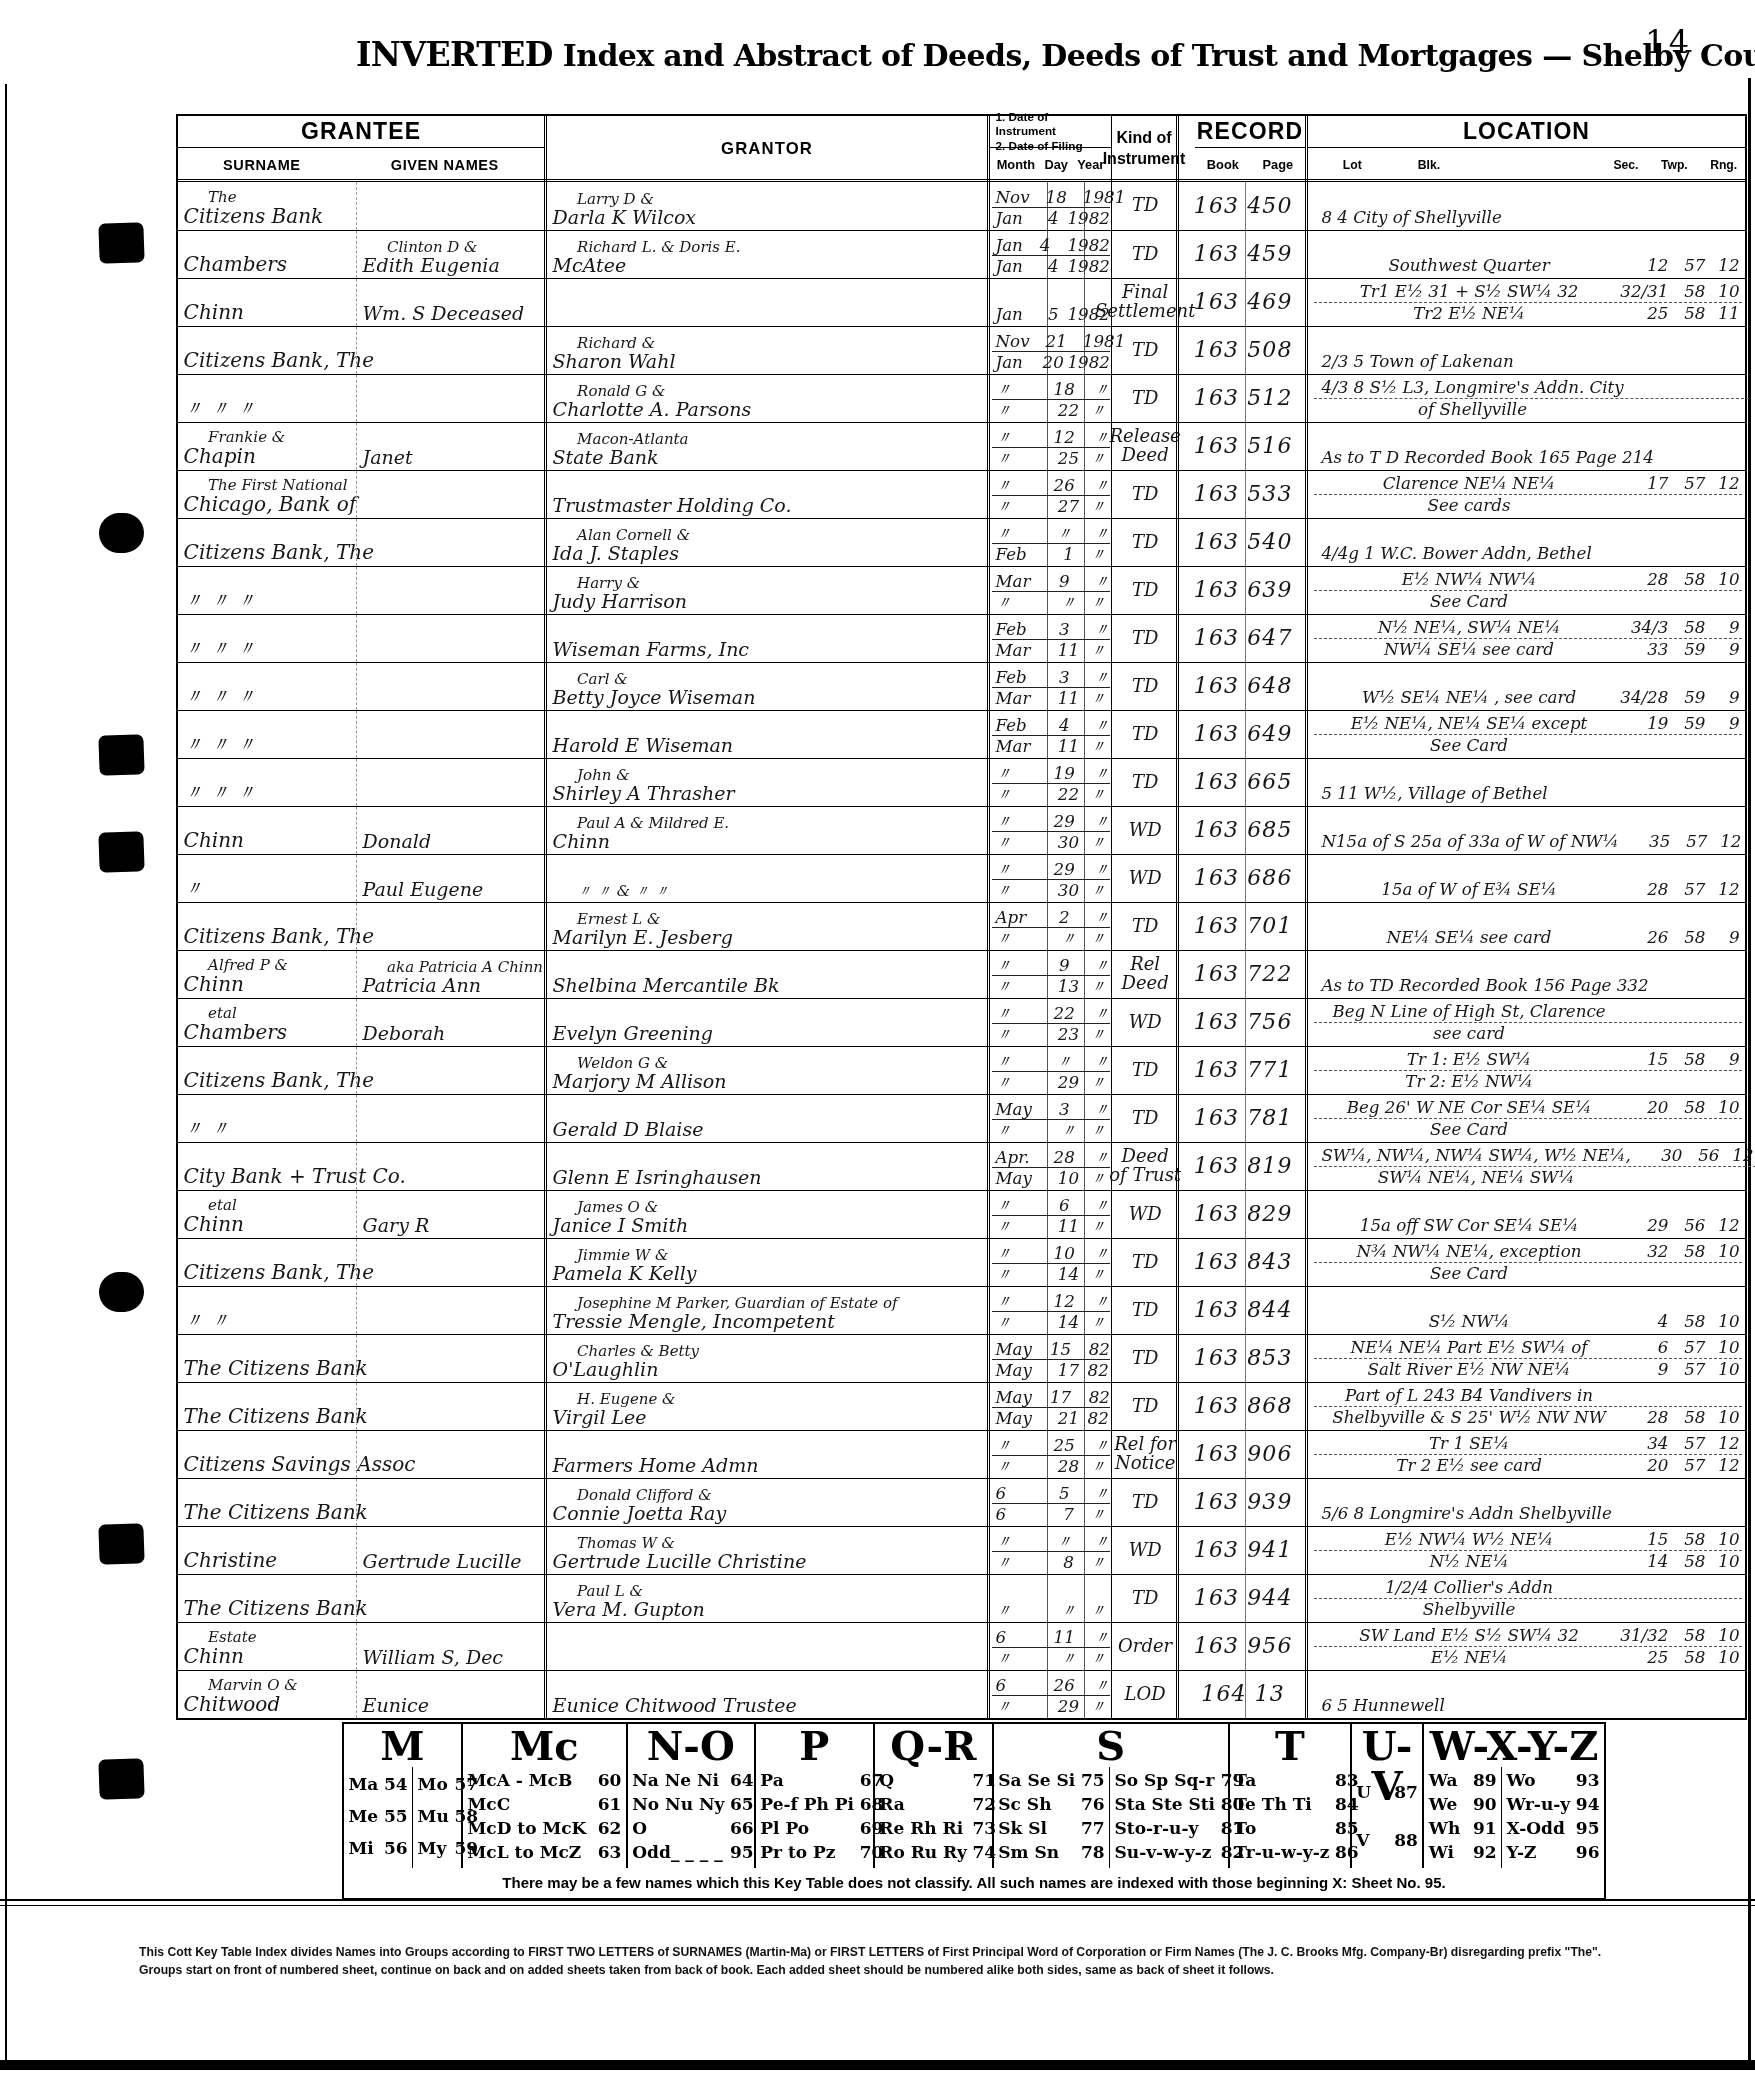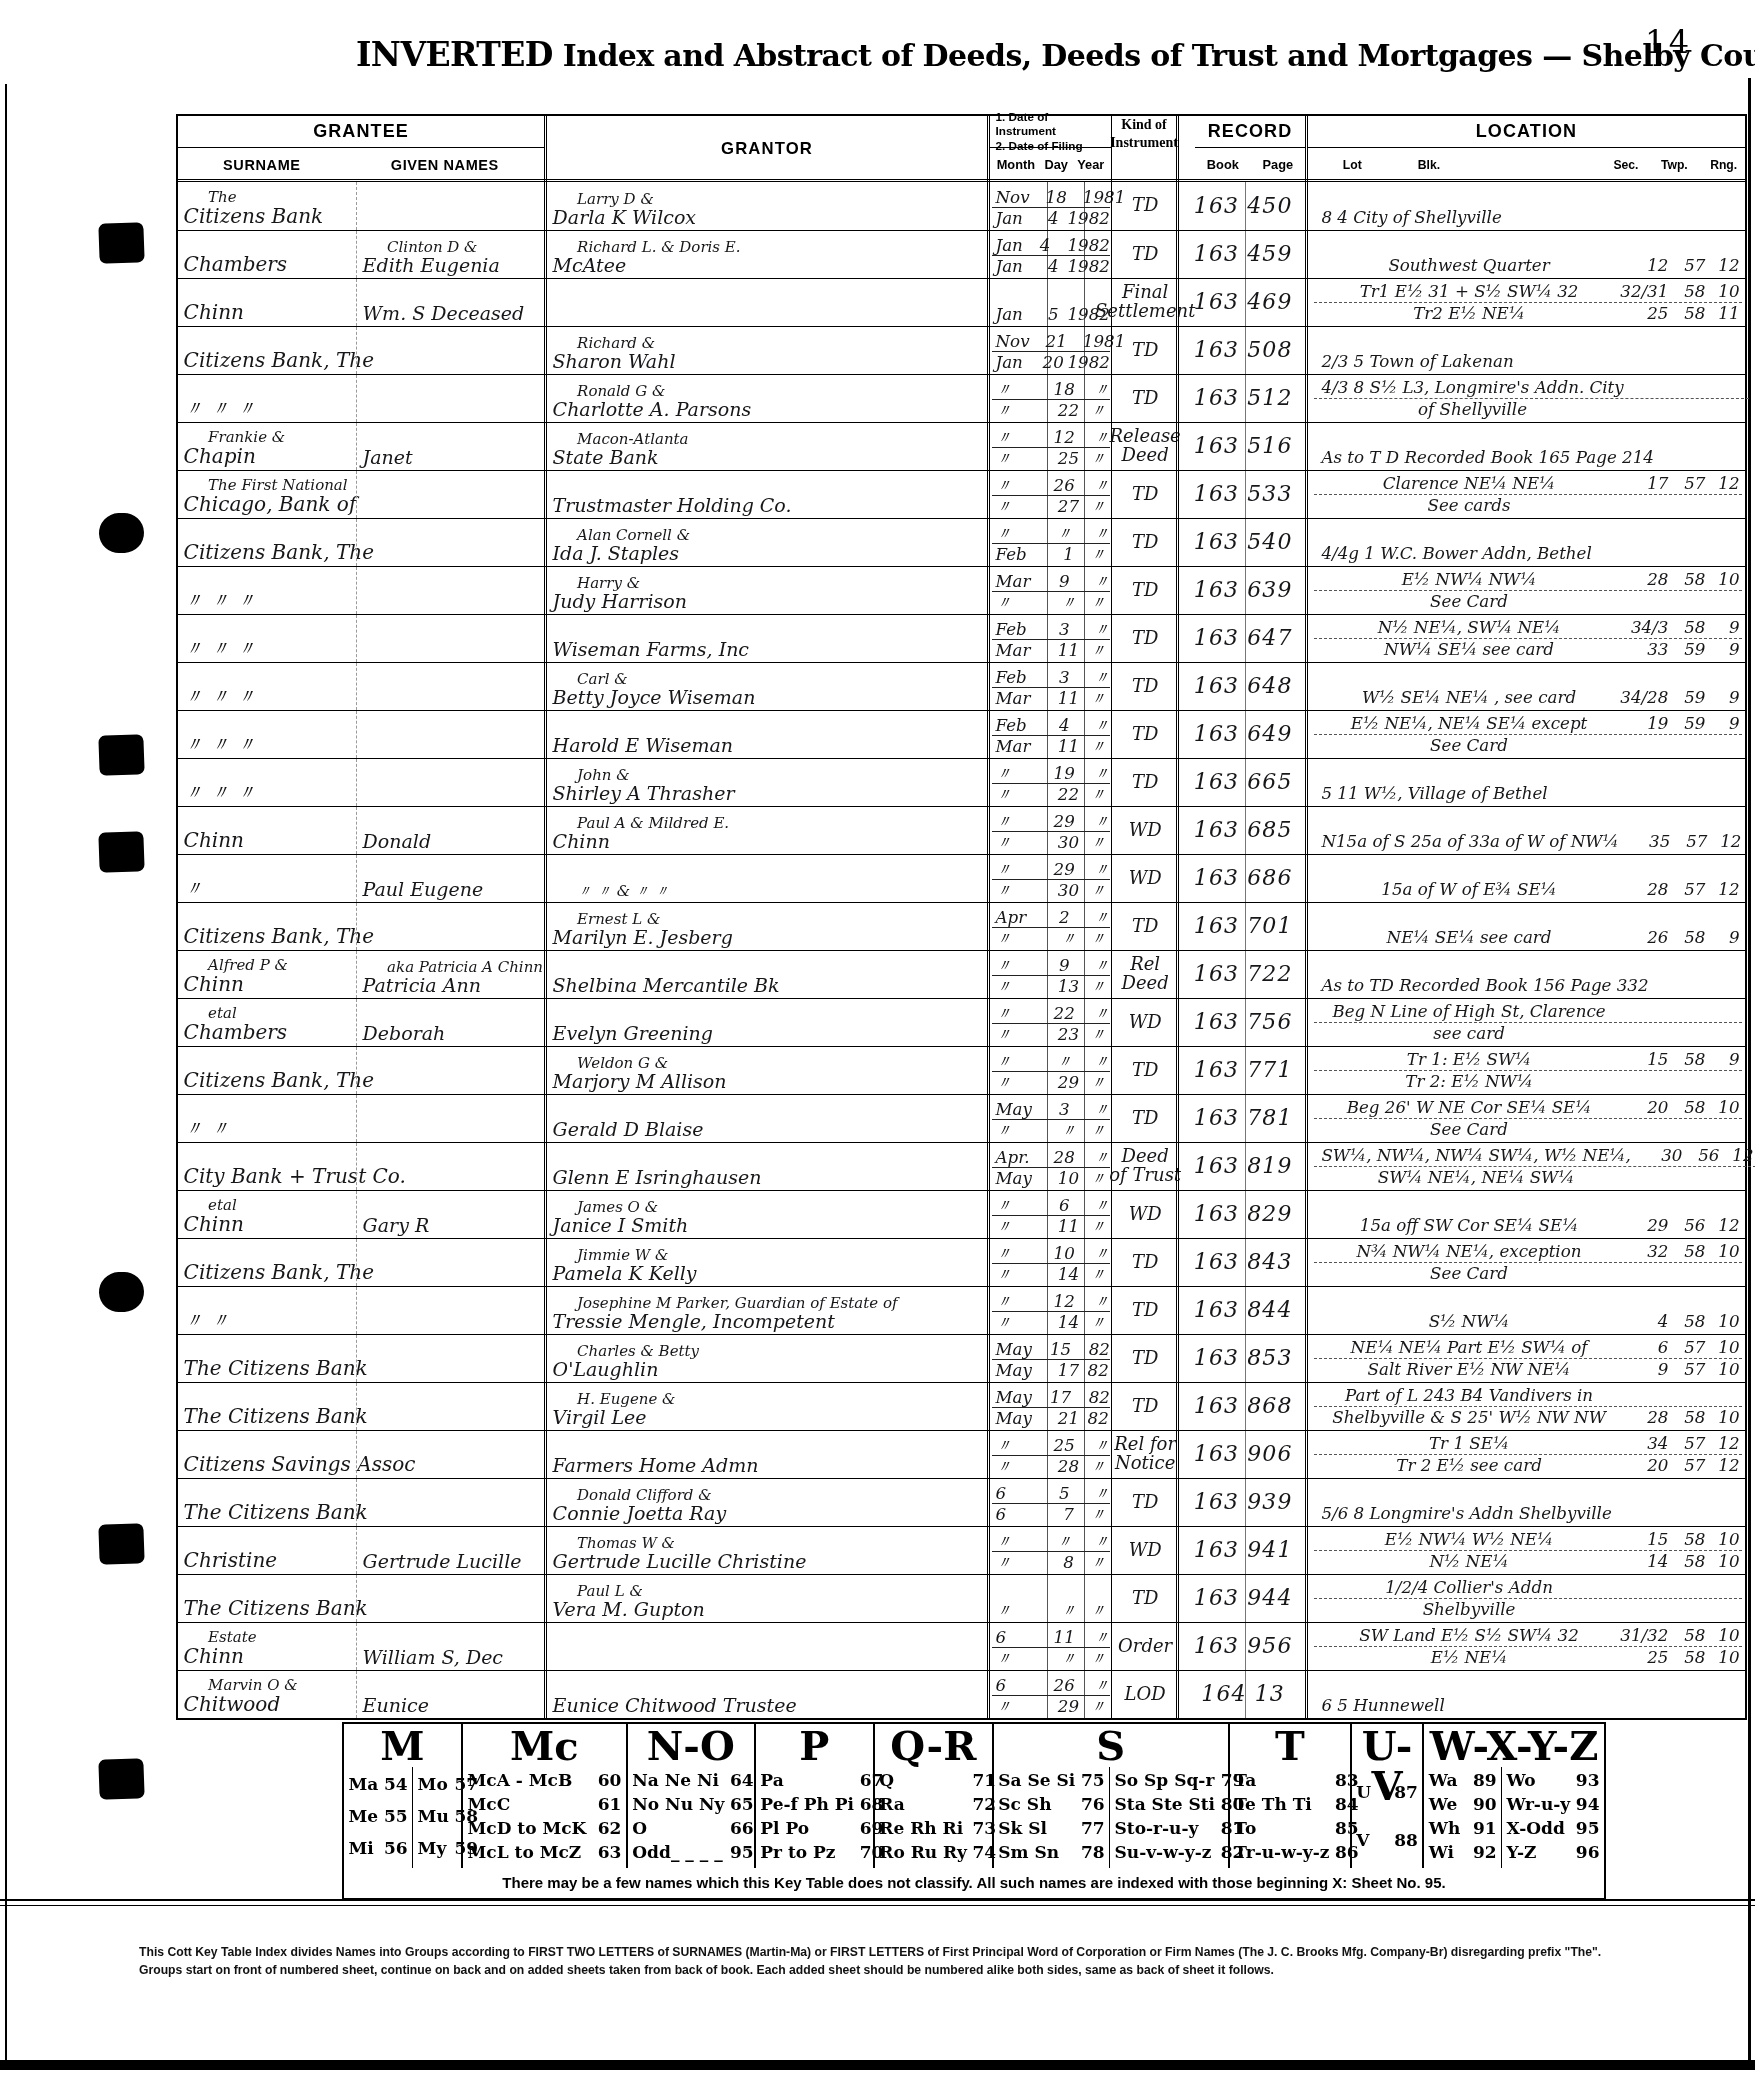--- a/index.html
+++ b/index.html
@@ -14,31 +14,31 @@
   #page-number{position:absolute;left:1645px;top:23.4px;font-family:"DejaVu Serif", serif;
          font-size:32px;font-weight:400;letter-spacing:3.3px;}
   
   .punch{position:absolute;left:99px;width:45px;height:40px;background:#000;border-radius:6.7px;transform:rotate(-2deg);}
   
   #ledger{position:absolute;left:176px;top:114px;width:1571px;border:2.8px solid #000;background:#fff;box-sizing:border-box;}
   .hdr{display:grid;grid-template-columns:178px 188px 443px 124px 65px 129px 1fr;
        border-bottom:3.3px double #000;height:66px;box-sizing:border-box;}
   .hcol{position:relative;box-sizing:border-box;font-weight:700;}
   .hcol .grp{height:31px;display:flex;align-items:center;justify-content:center;
-       font-size:18px;letter-spacing:1.1px;border-bottom:1.7px solid #000;}
+       font-size:23px;letter-spacing:1.1px;border-bottom:1.7px solid #000;}
   .hcol .sub{height:33px;display:flex;align-items:center;box-sizing:border-box;}
   .hc-grantee{grid-column:1 / span 2;}
   .hc-grantee .sub{justify-content:space-around;font-size:14.5px;letter-spacing:0.6px;}
   .hc-grantor{display:flex;align-items:center;justify-content:center;font-size:16.7px;
        letter-spacing:1.1px;border-left:3.3px double #000;}
   .hc-date{border-left:3.3px double #000;}
   .hc-date .grp{flex-direction:column;font-size:11.7px;letter-spacing:0;line-height:1.2;align-items:flex-start;padding-left:5.6px;}
   .hc-date .sub{justify-content:space-between;padding:0 6.7px;font-size:12.8px;}
-  .hc-kind{display:flex;justify-content:center;text-align:center;
-       font-size:14px;line-height:1.3;border-left:1.7px solid #000;font-family:Liberation Serif, serif;}
+  .hc-kind{display:flex;align-items:center;justify-content:center;text-align:center;
+       font-size:16px;line-height:1.3;border-left:1.7px solid #000;}
   .hc-record{border-left:3.3px double #000;padding-left:16px;}
   .hc-record .sub{justify-content:space-around;font-size:12.8px;}
   .hc-loc{border-left:3.3px double #000;}
   .hc-loc .sub{justify-content:space-between;padding:0 7.8px;font-size:12.2px;}
   .hc-loc .lotblk span{margin-right:25.6px;margin-left:27px;}
   .hc-loc .strhead span{margin-left:19px;}
   
   .row{display:grid;grid-template-columns:178px 188px 443px 124px 65px 129px 1fr;
        height:48px;border-top:1.7px solid #000;box-sizing:border-box;}
   .row:first-of-type{border-top:none;}

